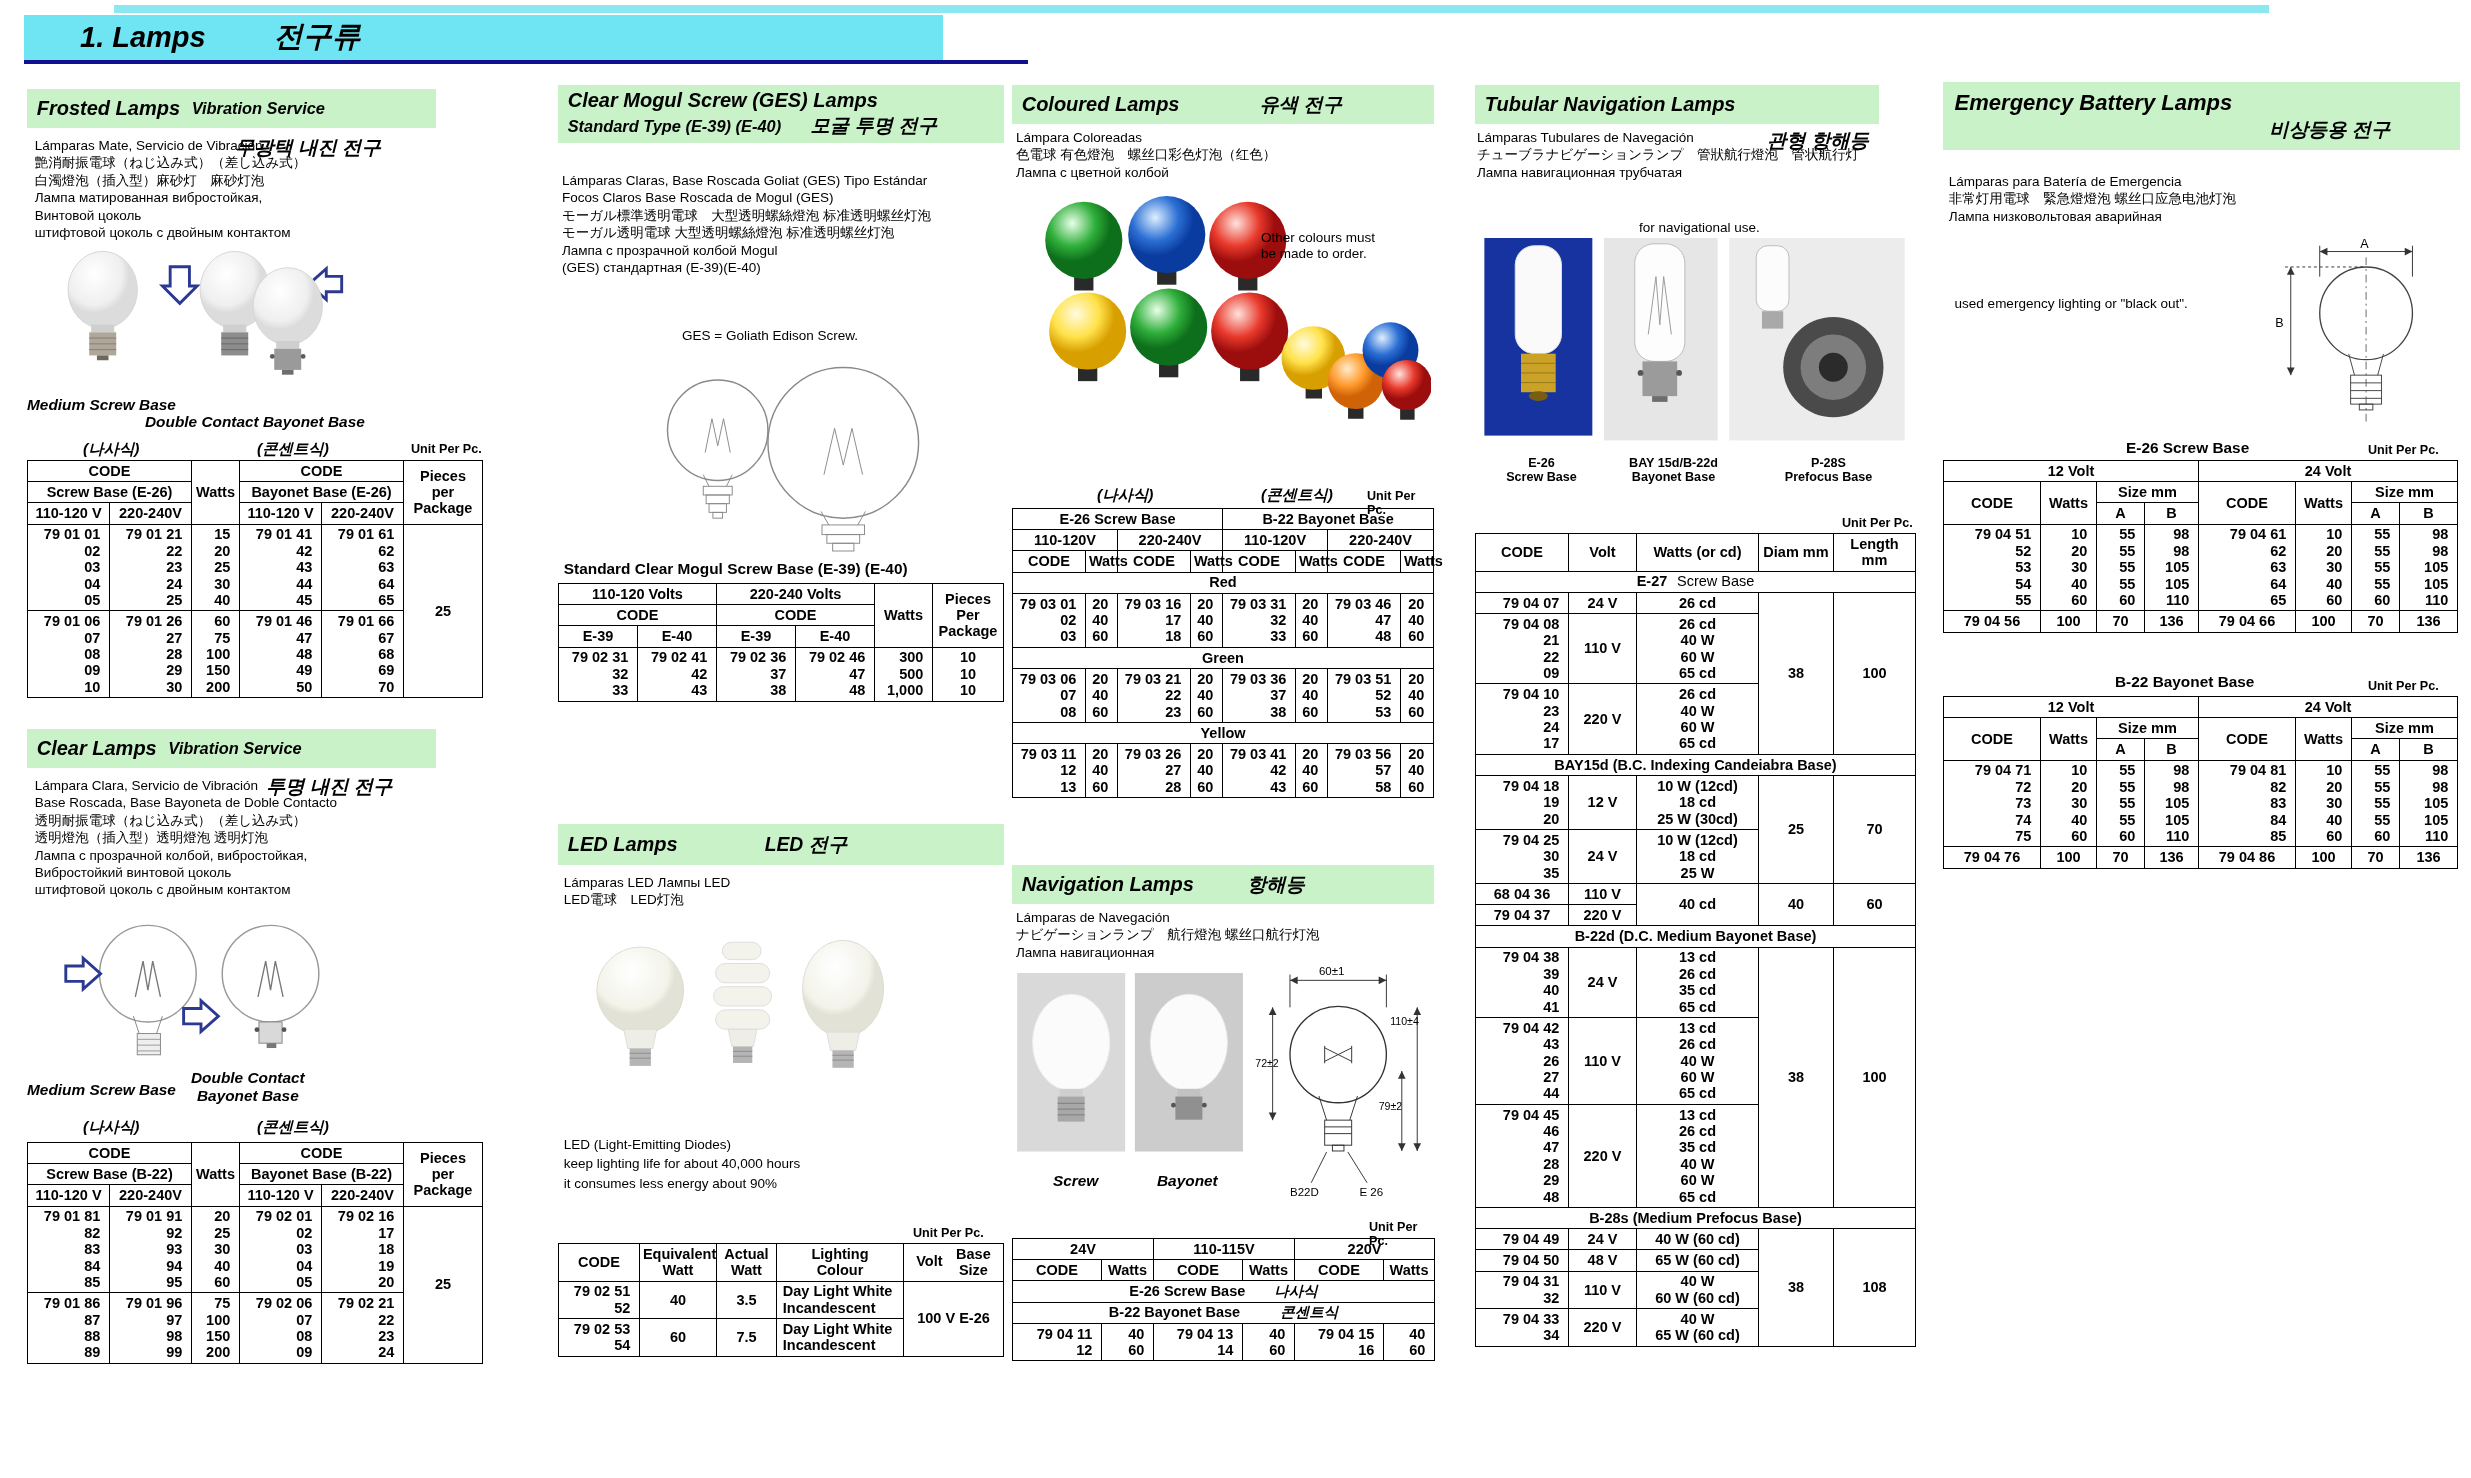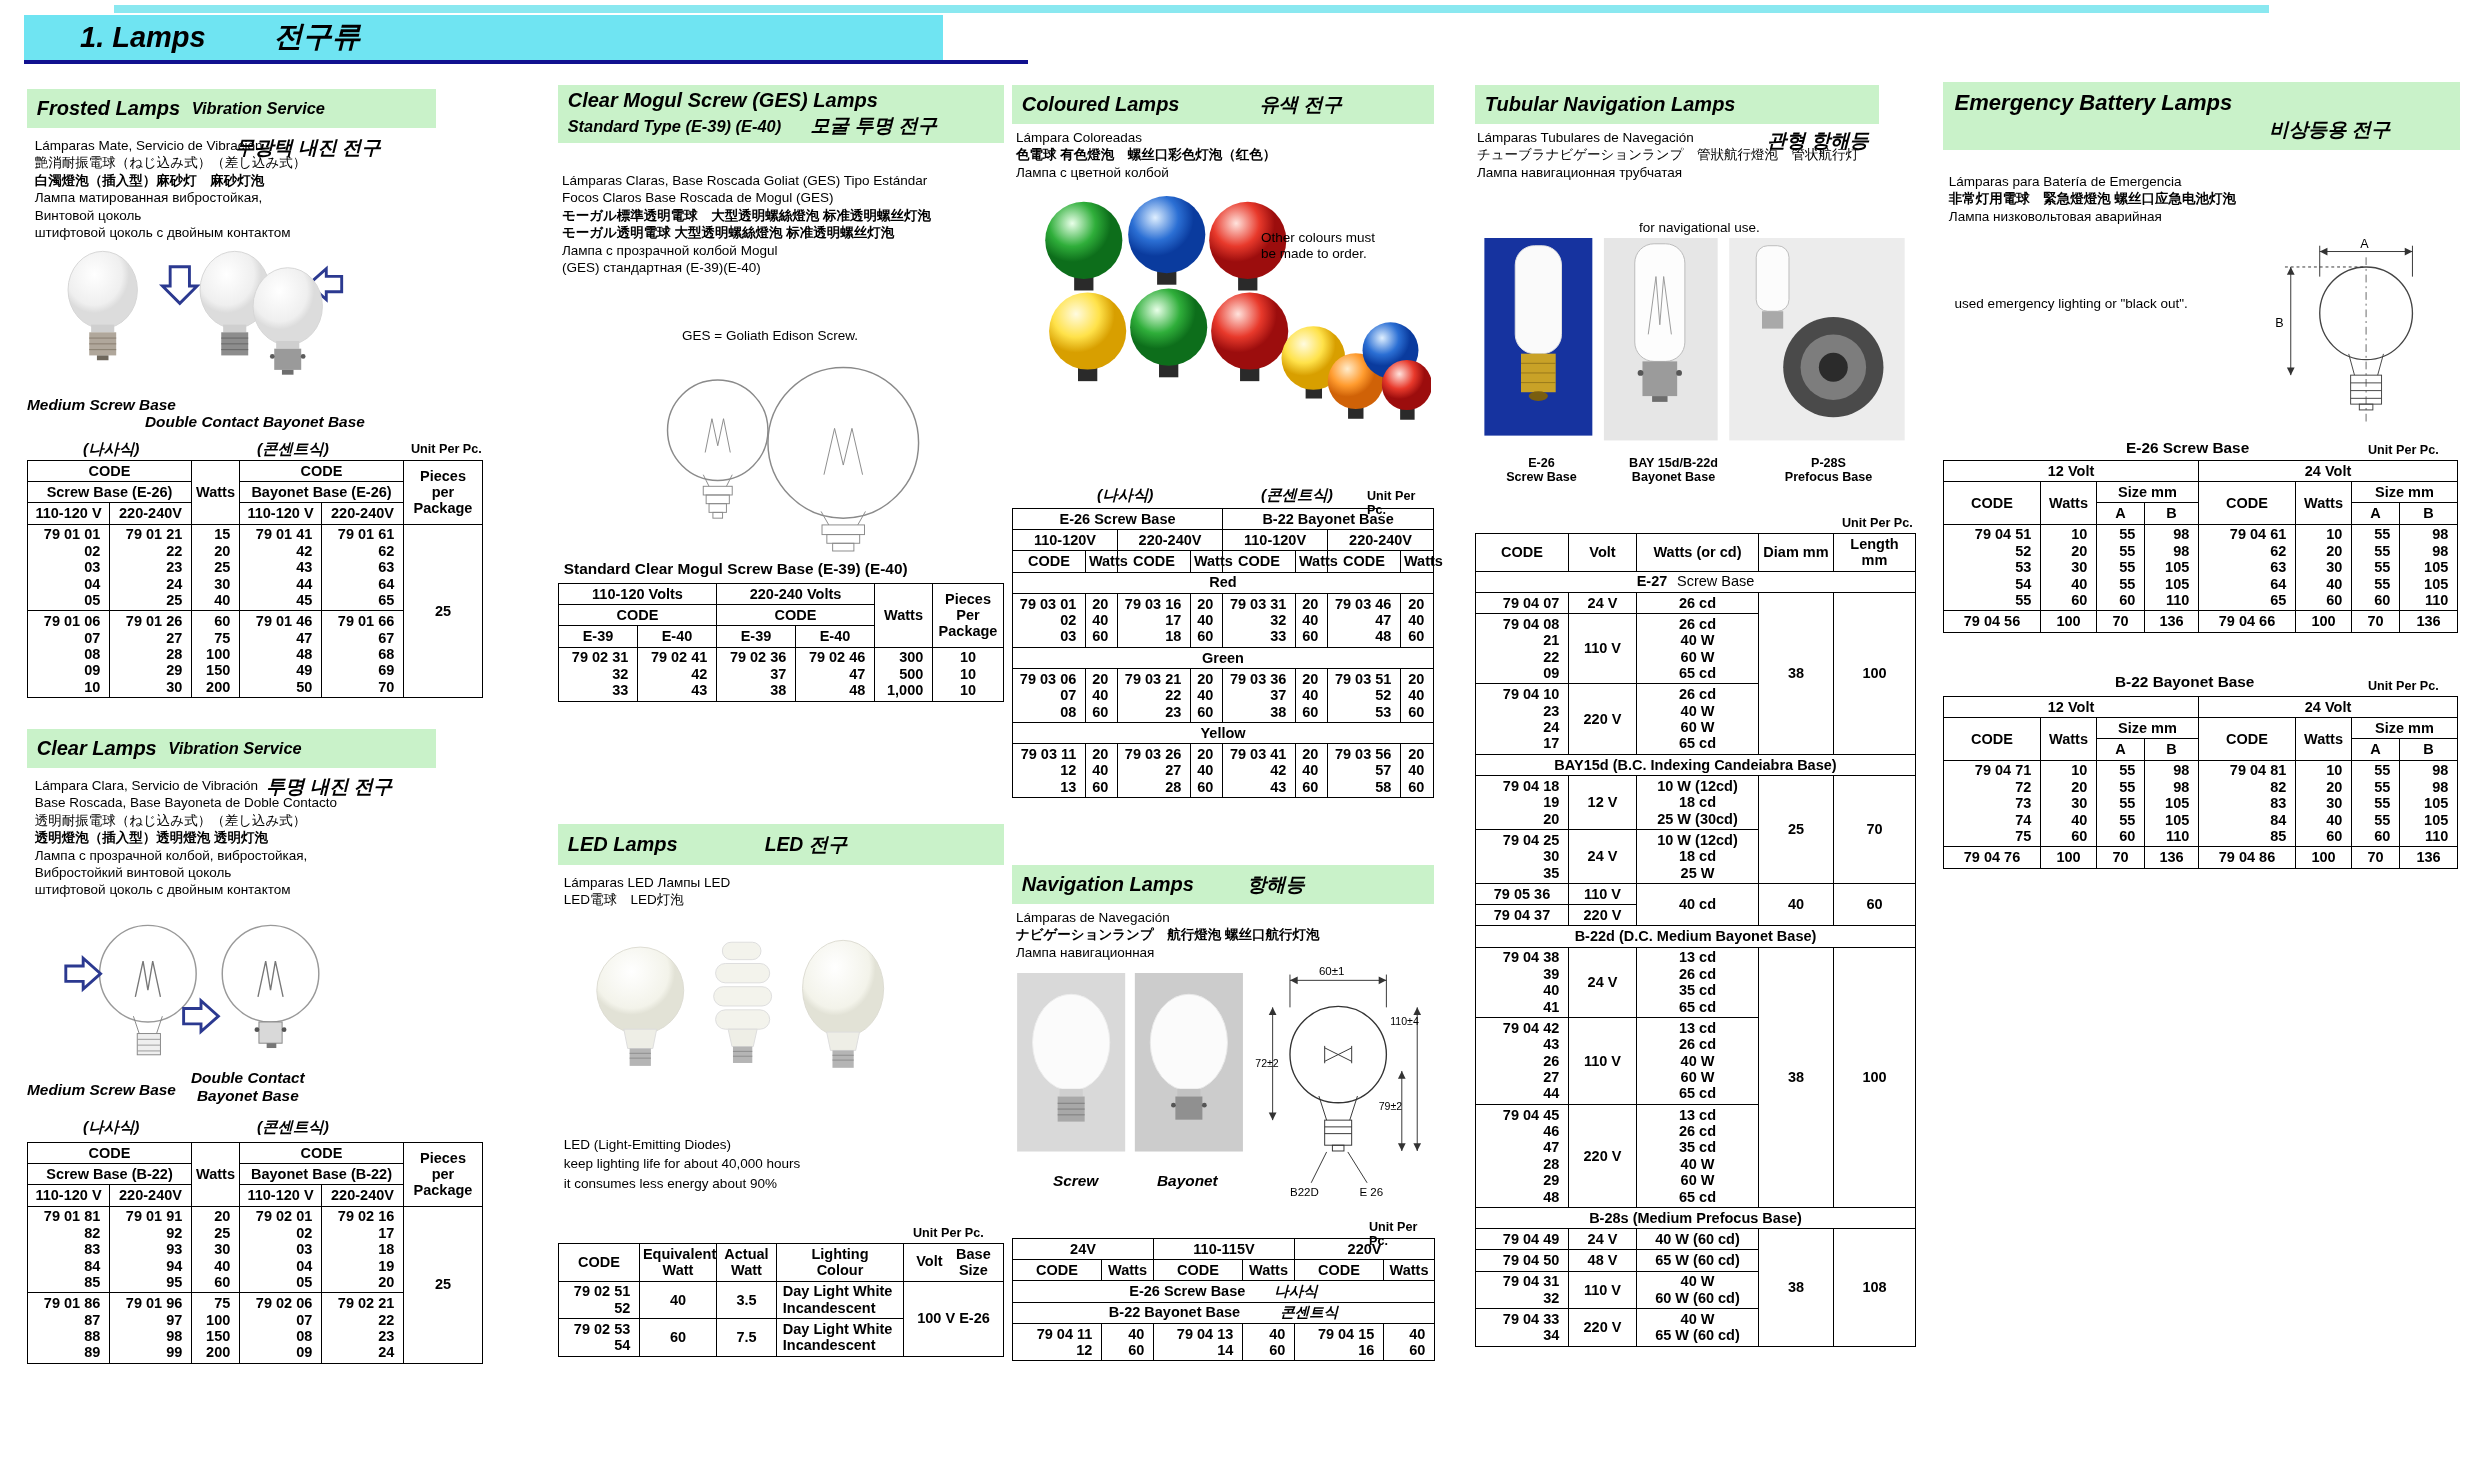--- a/index.html
+++ b/index.html
@@ -8,21 +8,21 @@
          font-family:"Liberation Sans", sans-serif; color:#000; }
   .abs { position:absolute; }
   .sec { position:absolute; }
   .gb { background:#c9f2c9; display:flex; align-items:center; padding:0 9.7px; }
   .gb2 { background:#c9f2c9; padding:3.9px 9.7px; }
   .st { font-style:italic; font-weight:bold; }
   .t30 { font-size:29px; } .t23 { font-size:22px; } .t21 { font-size:20px; }
   .t20 { font-size:19.3px; } .t17 { font-size:16.4px; }
   .desc { font-size:13.5px; line-height:17.4px; white-space:nowrap; }
   .desc div { white-space:nowrap; }
-  .cjk { font-weight:bold; }
+  .cjk { font-weight:normal; }
   .note { font-size:13.5px; line-height:16.4px; }
   .capt { font-style:italic; font-weight:bold; font-size:15.4px; white-space:nowrap; }
   .lbl { font-style:italic; font-weight:bold; font-size:15.4px; }
   .unit { font-size:12.6px; font-weight:bold; }
   .pre { white-space:pre-line; }
   table.ct { border-collapse:collapse; table-layout:fixed; }
   .ct th, .ct td { border:1.4px solid #000; font-size:14.5px; font-weight:bold;
                    padding:1.9px 2.9px; line-height:16.4px; text-align:center; vertical-align:top; }
   .ct th { vertical-align:middle; }
   td.stk { white-space:pre-line; text-align:right; padding-right:8.7px; }
@@ -886,21 +886,21 @@
     <tr>
           <td class="stk">79 04 25
 30
 35</td>
           <td class="mid">24 V</td>
           <td class="stkc">10 W (12cd)
 18 cd
 25 W</td>
         </tr>
     <tr>
-          <td>79 05 36</td>
+          <td>68 04 36</td>
           <td>110 V</td>
           <td rowspan="2" class="mid">40 cd</td>
           <td rowspan="2" class="mid">40</td>
           <td rowspan="2" class="mid">60</td>
         </tr>
     <tr>
           <td>79 04 37</td>
           <td>220 V</td>
         </tr>
     <tr>

